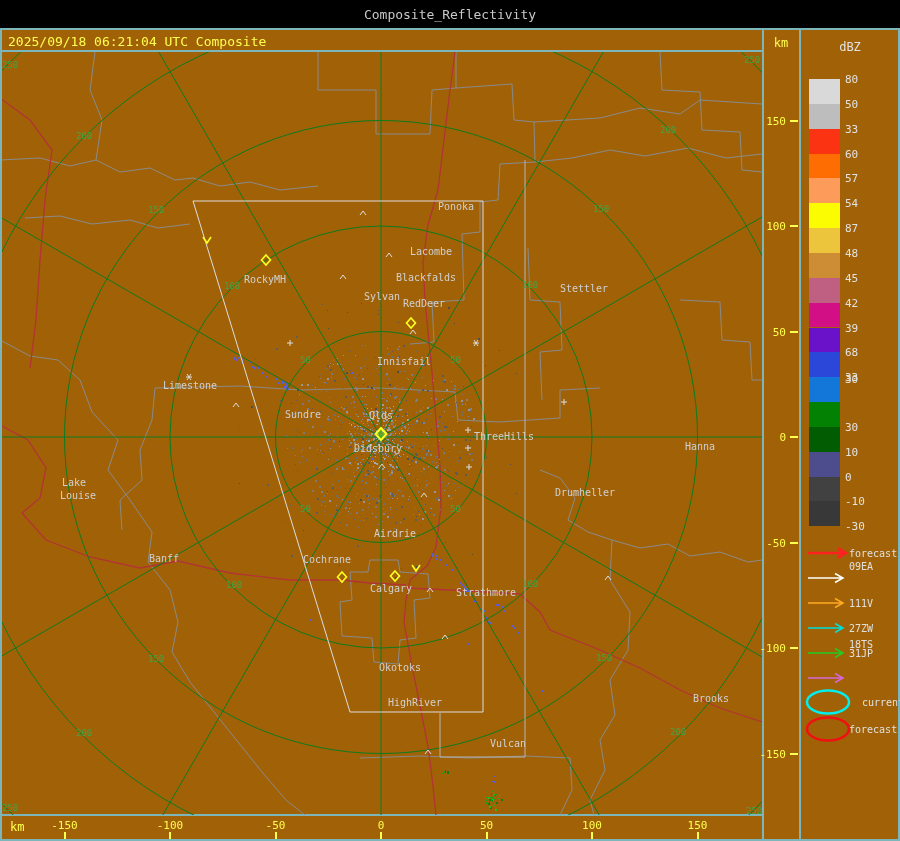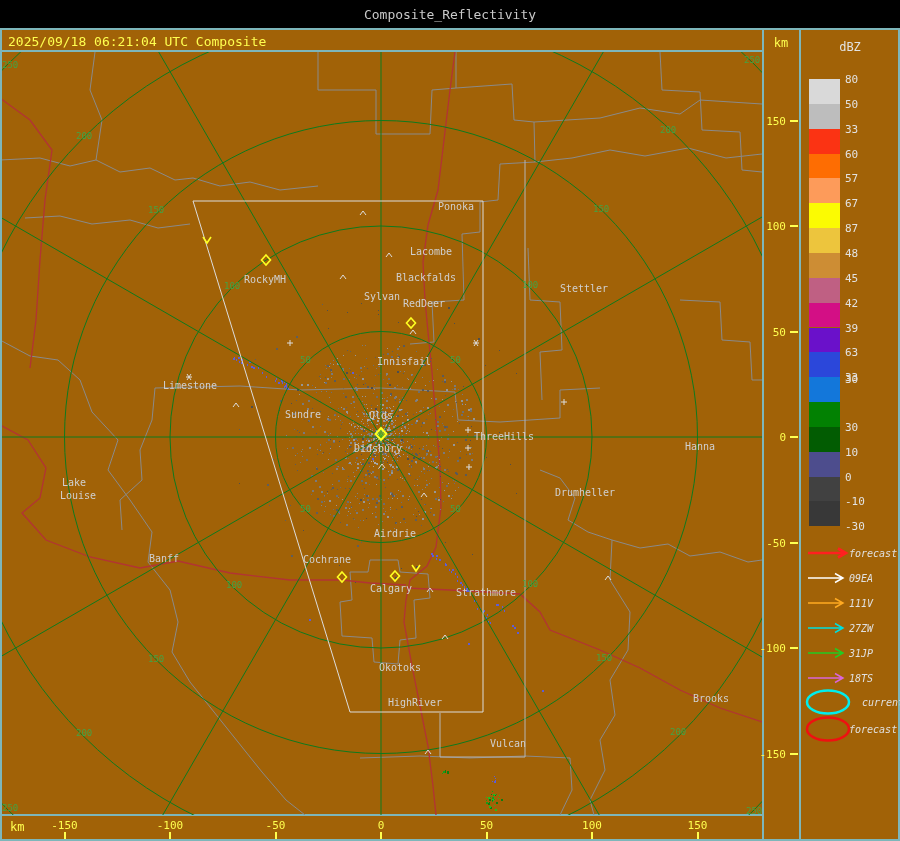--- a/index.html
+++ b/index.html
@@ -13,21 +13,21 @@
   #km-top{position:absolute;left:766px;top:36px;width:30px;color:#ffff4f;font-size:12px;text-align:center;}
   #dbz-title{position:absolute;left:828px;top:40px;width:44px;color:#e2e2e2;font-size:12px;text-align:center;}
   #mapsvg{position:absolute;left:0;top:0;}
   .ralab{position:absolute;color:#ffff4f;font-size:11px;width:28px;text-align:right;transform:translateY(-50%);}
   .ratick{position:absolute;width:8px;height:2px;background:#ffff4f;}
   .balab{position:absolute;color:#ffff4f;font-size:11px;transform:translateX(-50%);}
   .batick{position:absolute;width:2px;height:7px;background:#ffff4f;}
   #km-bottom{position:absolute;left:10px;top:820px;color:#ffff4f;font-size:12px;}
   .swatch{position:absolute;left:809px;width:31px;}
   .sclab{position:absolute;left:845px;color:#e2e2e2;font-size:11px;transform:translateY(-50%);}
-  .leglab{position:absolute;left:849px;color:#e0e0e0;font-size:10px;transform:translateY(-50%);font-style:italic;}
+  .leglab{position:absolute;left:849px;color:#e0e0e0;font-size:10px;transform:translateY(-50%);}
 </style>
 </head>
 <body>
 
 <div id="app">
 
   <div class="teal" style="left:0;top:0;width:900px;height:2px;"></div>
   <div class="teal" style="left:0;top:28px;width:900px;height:2px;"></div>
   <div class="teal" style="left:0;top:0;width:2px;height:841px;"></div>
   <div class="teal" style="left:898px;top:0;width:2px;height:841px;"></div>
@@ -1535,36 +1535,36 @@
       <div class="swatch" style="top: 402.05px; height: 24.85px; background: rgb(2, 129, 2);"></div>
       <div class="swatch" style="top: 426.9px; height: 24.85px; background: rgb(2, 92, 2);"></div>
       <div class="swatch" style="top: 451.75px; height: 24.85px; background: rgb(77, 77, 141);"></div>
       <div class="swatch" style="top: 476.6px; height: 24.85px; background: rgb(65, 65, 65);"></div>
       <div class="swatch" style="top: 501.45px; height: 24.85px; background: rgb(56, 56, 56);"></div>
       <div class="sclab" style="top: 79px;">80</div>
       <div class="sclab" style="top: 103.85px;">50</div>
       <div class="sclab" style="top: 128.7px;">33</div>
       <div class="sclab" style="top: 153.55px;">60</div>
       <div class="sclab" style="top: 178.4px;">57</div>
-      <div class="sclab" style="top: 203.25px;">67</div>
+      <div class="sclab" style="top: 203.25px;">54</div>
       <div class="sclab" style="top: 228.1px;">87</div>
       <div class="sclab" style="top: 252.95px;">48</div>
       <div class="sclab" style="top: 277.8px;">45</div>
       <div class="sclab" style="top: 302.65px;">42</div>
       <div class="sclab" style="top: 327.5px;">39</div>
-      <div class="sclab" style="top: 352.35px;">63</div>
+      <div class="sclab" style="top: 352.35px;">68</div>
       <div class="sclab" style="top: 377.2px;">33</div>
       <div class="sclab" style="top: 379px;">30</div>
       <div class="sclab" style="top: 426.9px;">30</div>
       <div class="sclab" style="top: 451.75px;">10</div>
       <div class="sclab" style="top: 476.6px;">0</div>
       <div class="sclab" style="top: 501.45px;">-10</div>
       <div class="sclab" style="top: 526.3px;">-30</div>
       <div class="leglab" style="top: 553px;">forecast</div>
-      <div class="leglab" style="top: 578px;">09EA</div>
+      <div class="leglab" style="top: 566px;">09EA</div>
       <div class="leglab" style="top: 603px;">111V</div>
       <div class="leglab" style="top: 628px;">27ZW</div>
       <div class="leglab" style="top: 653px;">31JP</div>
-      <div class="leglab" style="top: 678px;">18TS</div>
+      <div class="leglab" style="top: 644px;">18TS</div>
       <div class="leglab" style="top: 702px; margin-left: 13px;">current</div>
       <div class="leglab" style="top: 729px;">forecast</div>
     </div>
 </div>
 
 </body></html>

